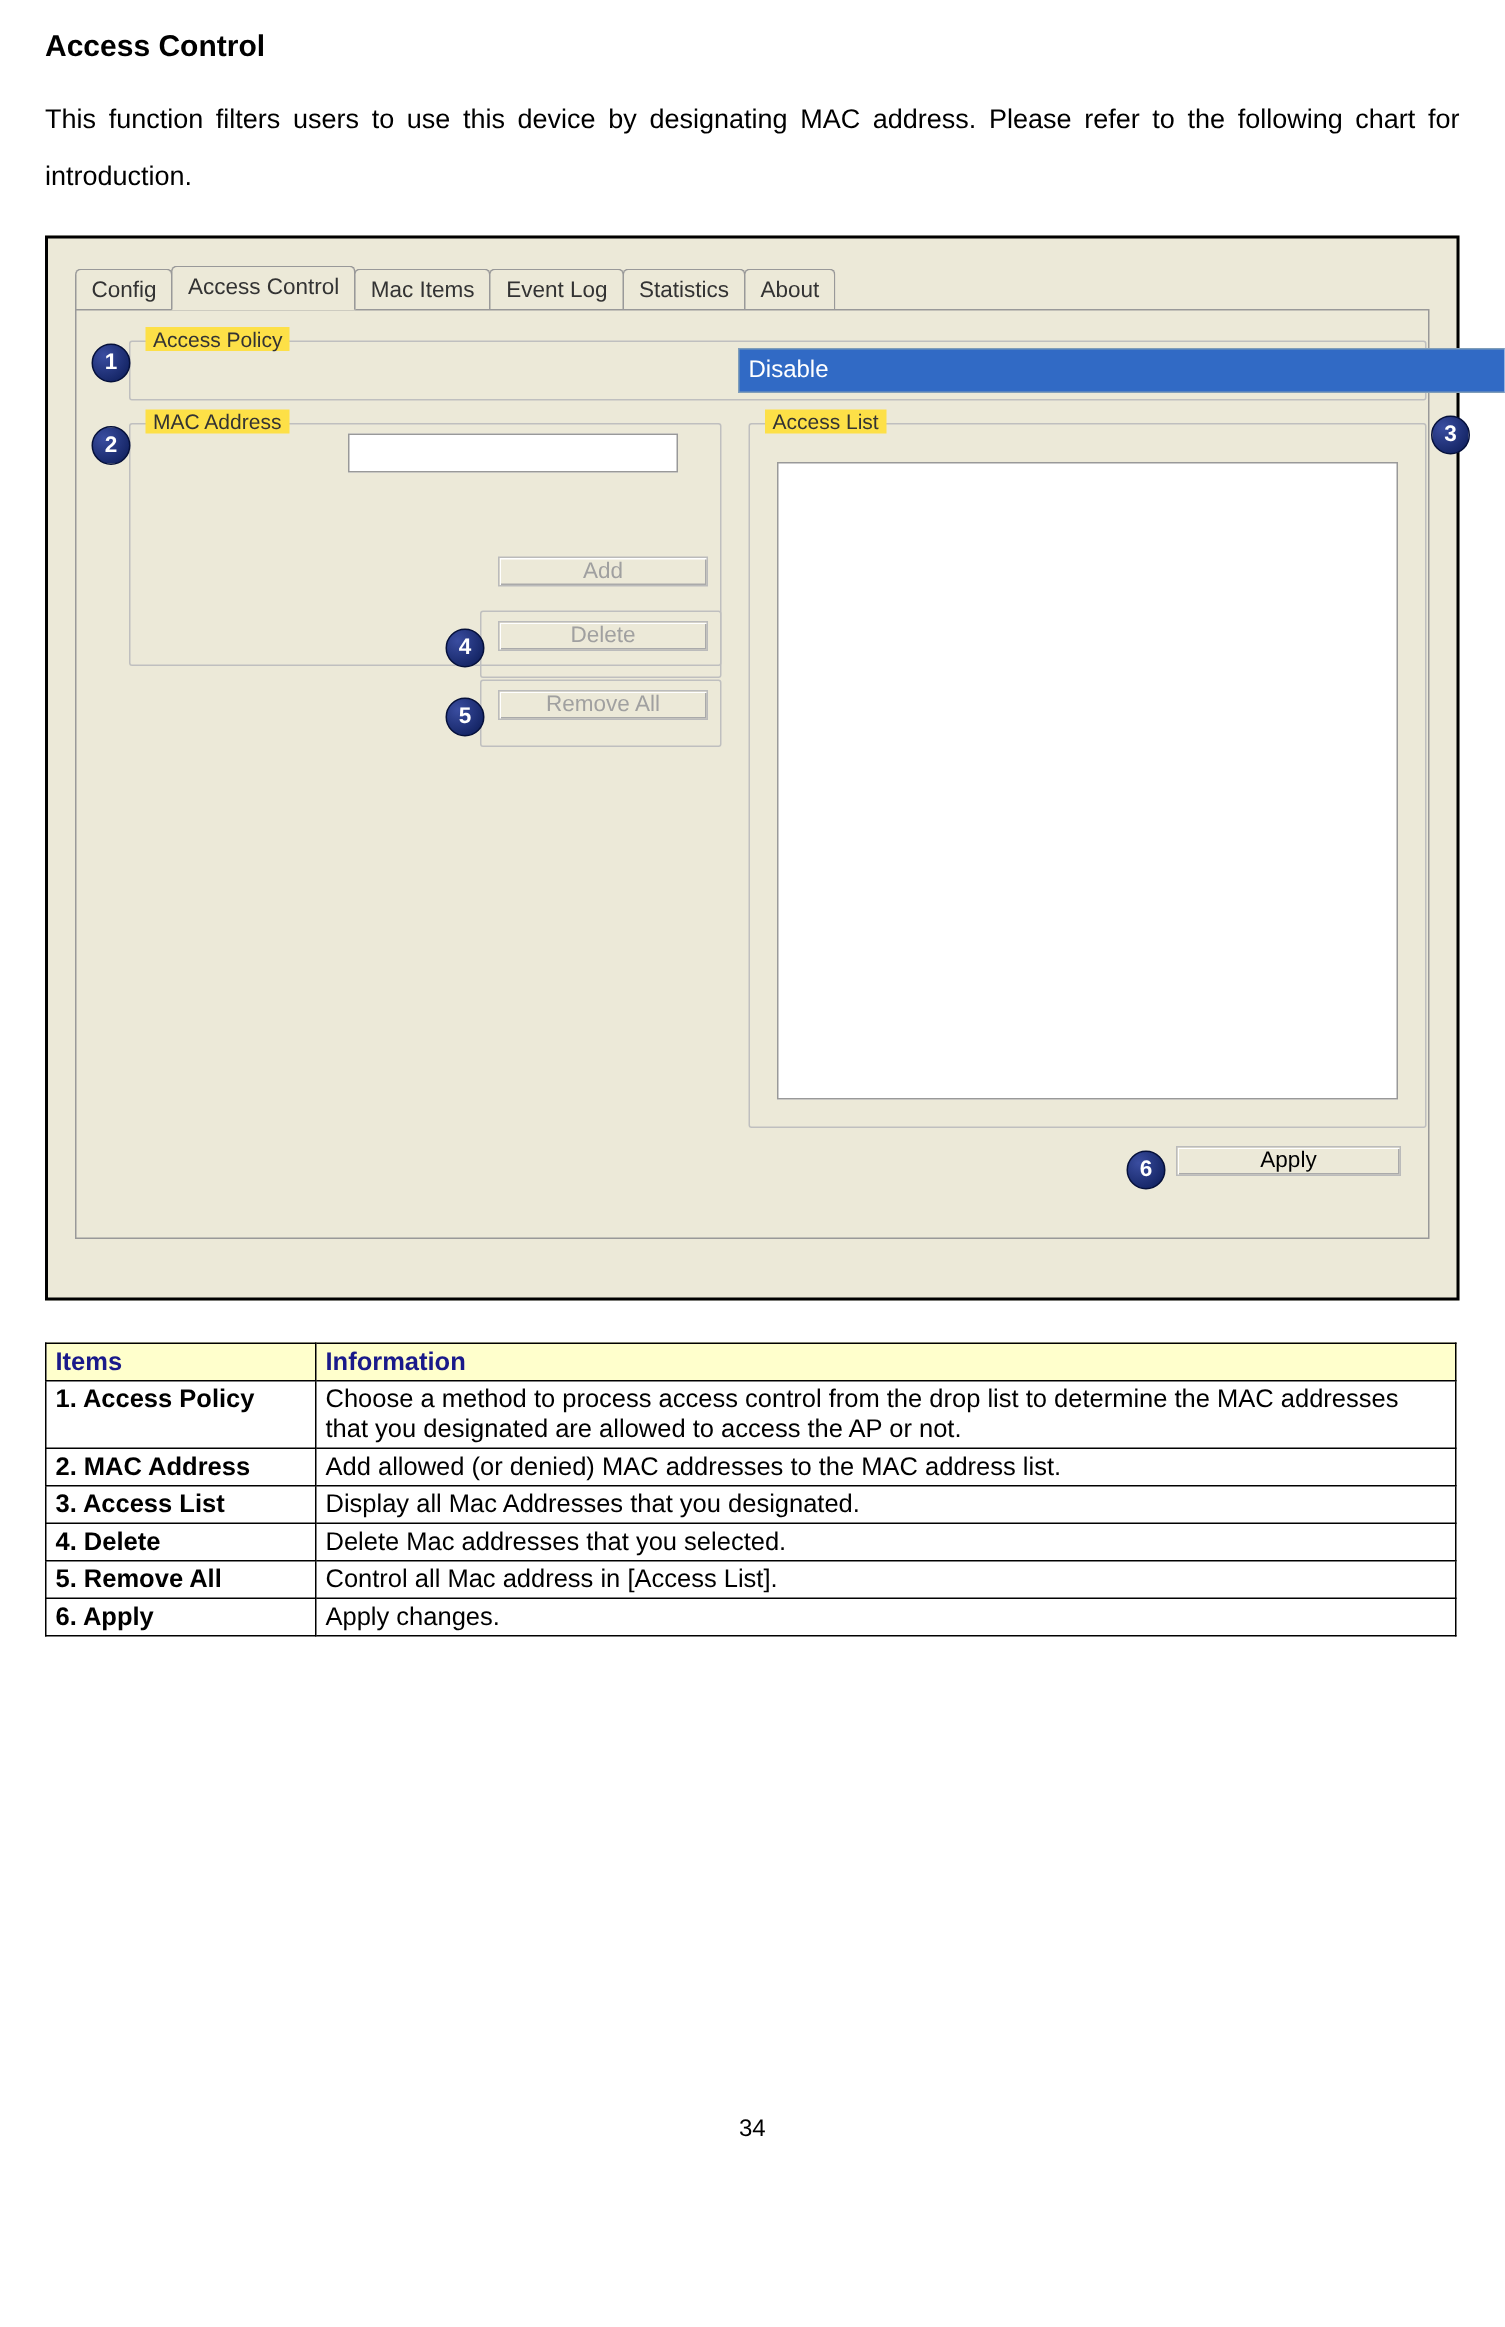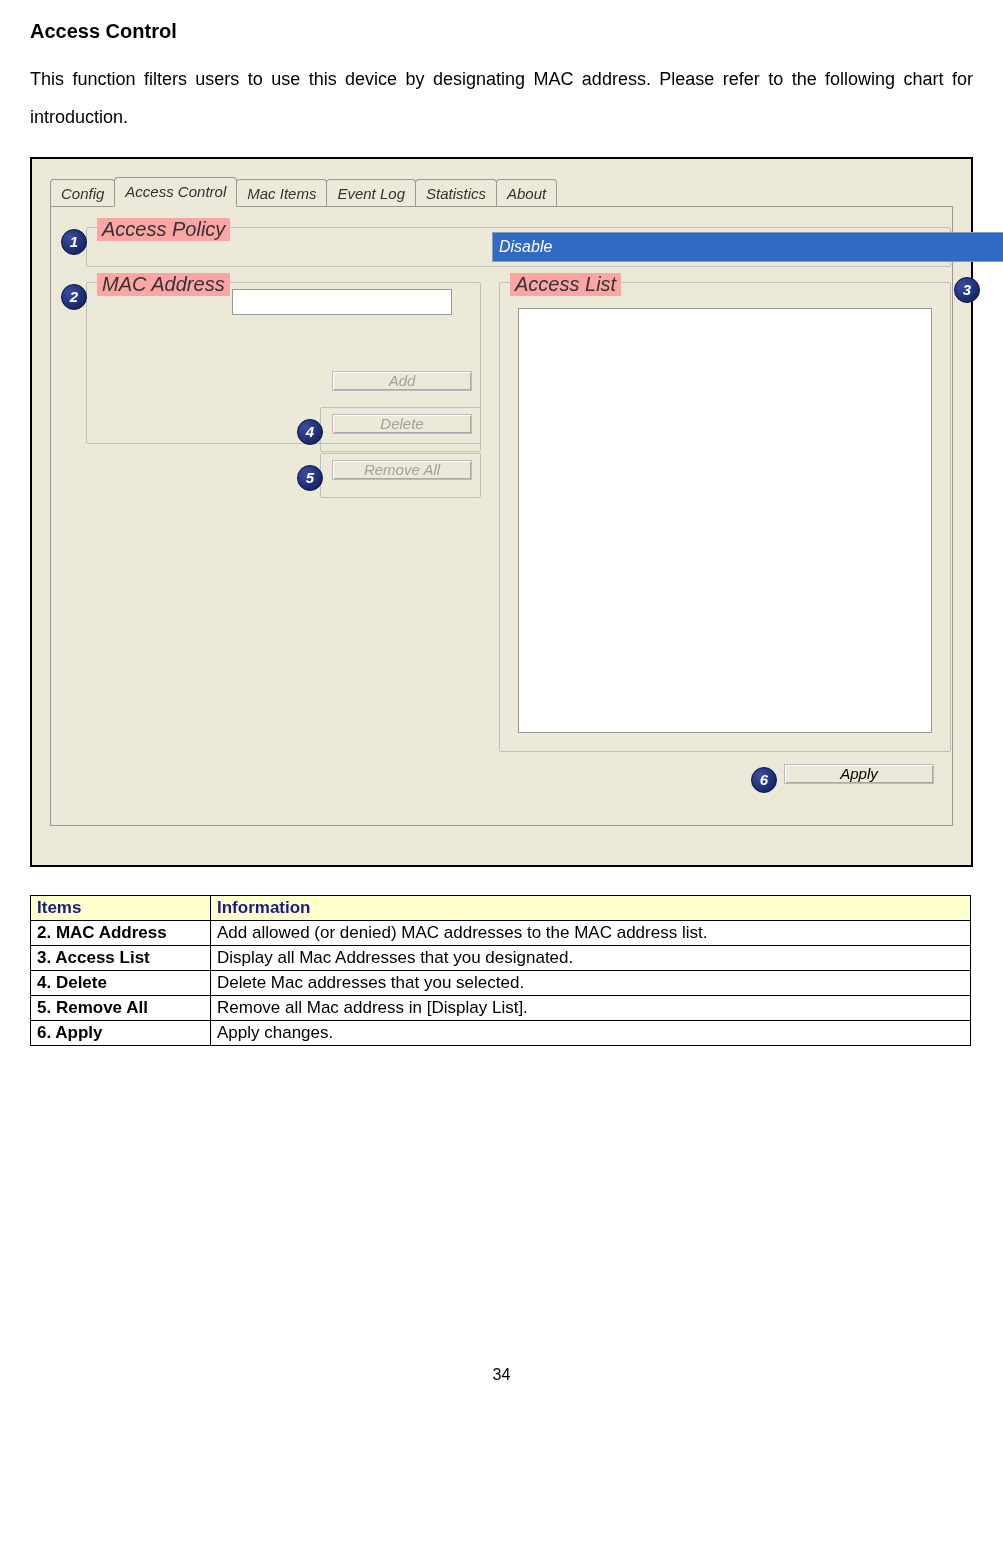--- a/index.html
+++ b/index.html
@@ -21,21 +21,20 @@
     line-height: 2.1;
     text-align: justify;
     margin-bottom: 20px;
   }
   .ui-window {
     border: 2px solid #000;
     background: #ece9d8;
     padding: 18px 18px 40px 18px;
     position: relative;
     height: 710px;
-    font-style: italic;
   }
   .tabs {
     display: flex;
     align-items: flex-end;
     margin-bottom: 0;
   }
   .tab {
     border: 1px solid #999;
     border-bottom: none;
     background: #ece9d8;
@@ -78,23 +77,23 @@
   }
   .groupbox {
     position: absolute;
     border: 1px solid #bfbfbf;
     border-radius: 2px;
   }
   .group-legend {
     position: absolute;
     top: -10px;
     left: 10px;
-    background: #fca5a5;
+    background: #fde047;
     padding: 0 5px;
-    font-size: 20px;
+    font-size: 14px;
     color: #333;
   }
   .policy-box { left: 35px; top: 20px; width: 865px; height: 40px; }
   .mac-box    { left: 35px; top: 75px; width: 395px; height: 162px; }
   .accesslist-box { left: 448px; top: 75px; width: 452px; height: 470px; }
 
   .policy-select {
     position: absolute;
     left: 405px;
     top: 4px;
@@ -254,34 +253,38 @@
   </div>
 </div>
 
 <table class="info-table">
   <tbody>
       <tr>
     <th class="item-col">Items</th>
     <th>Information</th>
   </tr>
   <tr>
+    <td class="item-col">1. Access Policy</td>
+    <td>Choose a method to process access control from the drop list to determine the MAC addresses that you designated are allowed to access the AP or not.</td>
+  </tr>
+  <tr>
     <td class="item-col">2. MAC Address</td>
     <td>Add allowed (or denied) MAC addresses to the MAC address list.</td>
   </tr>
   <tr>
     <td class="item-col">3. Access List</td>
     <td>Display all Mac Addresses that you designated.</td>
   </tr>
   <tr>
     <td class="item-col">4. Delete</td>
     <td>Delete Mac addresses that you selected.</td>
   </tr>
   <tr>
     <td class="item-col">5. Remove All</td>
-    <td>Remove all Mac address in [Display List].</td>
+    <td>Control all Mac address in [Access List].</td>
   </tr>
   <tr>
     <td class="item-col">6. Apply</td>
     <td>Apply changes.</td>
   </tr>
 </tbody>
   </table>
 
 <div class="page-num">34</div>
 

